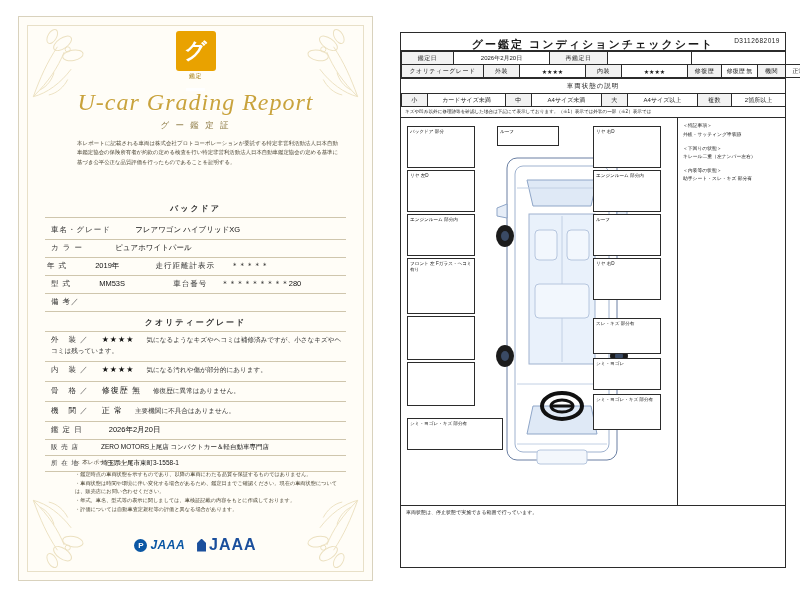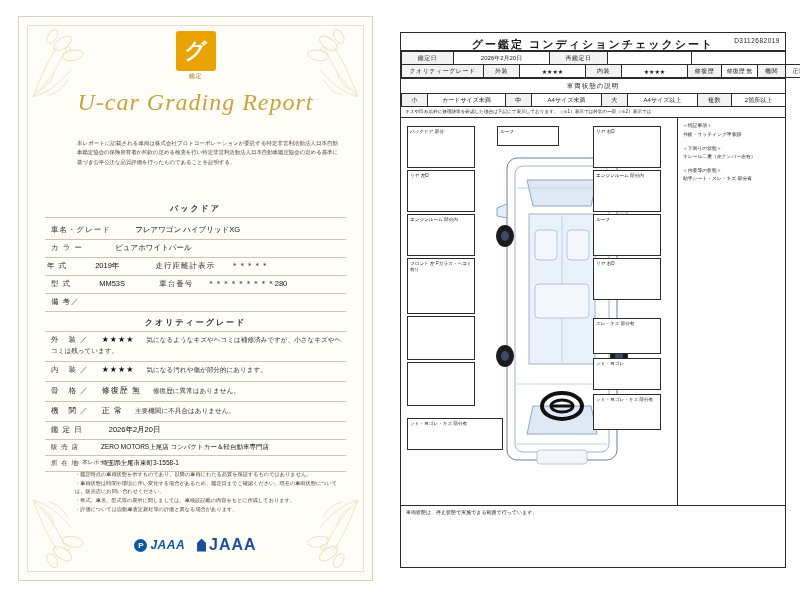--- a/index.html
+++ b/index.html
@@ -196,20 +196,21 @@
         <path d="M30 86 c10 -2 18 -10 22 -18"></path>
       </g>
     </svg>
 
     <div class="goo-logo">
       <div class="goo-badge">グー</div>
       <div class="goo-sub">鑑定</div>
     </div>
 
     <div class="cert-title">U-car Grading Report</div>
+    <div class="cert-subtitle">グ ー 鑑 定 証</div>
     <div class="cert-desc">本レポートに記載される車両は株式会社プロトコーポレーションが委託する特定非営利活動法人日本自動車鑑定協会の保険所有者が約款の定める検査を行い特定非営利活動法人日本自動車鑑定協会の定める基準に基づき公平公正な品質評価を行ったものであることを証明する。</div>
 
     <div class="sec-head" style="top:186px;">バックドア</div>
     <div class="hr-line" style="left:26px; right:26px; top:200px;"></div>
 
     <div class="kv" style="left:32px; top:208px;">
       <span class="k">車名・グレード</span>
       <span class="v" style="margin-left:22px;">フレアワゴン ハイブリッドXG</span>
     </div>
     <div class="hr-line" style="left:26px; right:26px; top:222px;"></div>
@@ -224,21 +225,21 @@
       <span class="k">年 式</span>
       <span class="v" style="margin-left:26px;">2019年</span>
       <span class="k" style="margin-left:34px;">走行距離計表示</span>
       <span class="v" style="margin-left:14px;">＊＊＊＊＊</span>
     </div>
     <div class="hr-line" style="left:26px; right:26px; top:258px;"></div>
 
     <div class="kv" style="left:32px; top:262px;">
       <span class="k">型 式</span>
       <span class="v" style="margin-left:26px;">MM53S</span>
-      <span class="k" style="margin-left:32px;">車台番号</span>
+      <span class="k" style="margin-left:46px;">車台番号</span>
       <span class="v" style="margin-left:12px;">＊＊＊＊＊＊＊＊＊280</span>
     </div>
     <div class="hr-line" style="left:26px; right:26px; top:276px;"></div>
 
     <div class="kv" style="left:32px; top:280px;">
       <span class="k">備 考／</span>
     </div>
     <div class="hr-line" style="left:26px; right:26px; top:294px;"></div>
 
     <div class="sec-head" style="top:300px;">クオリティーグレード</div>

